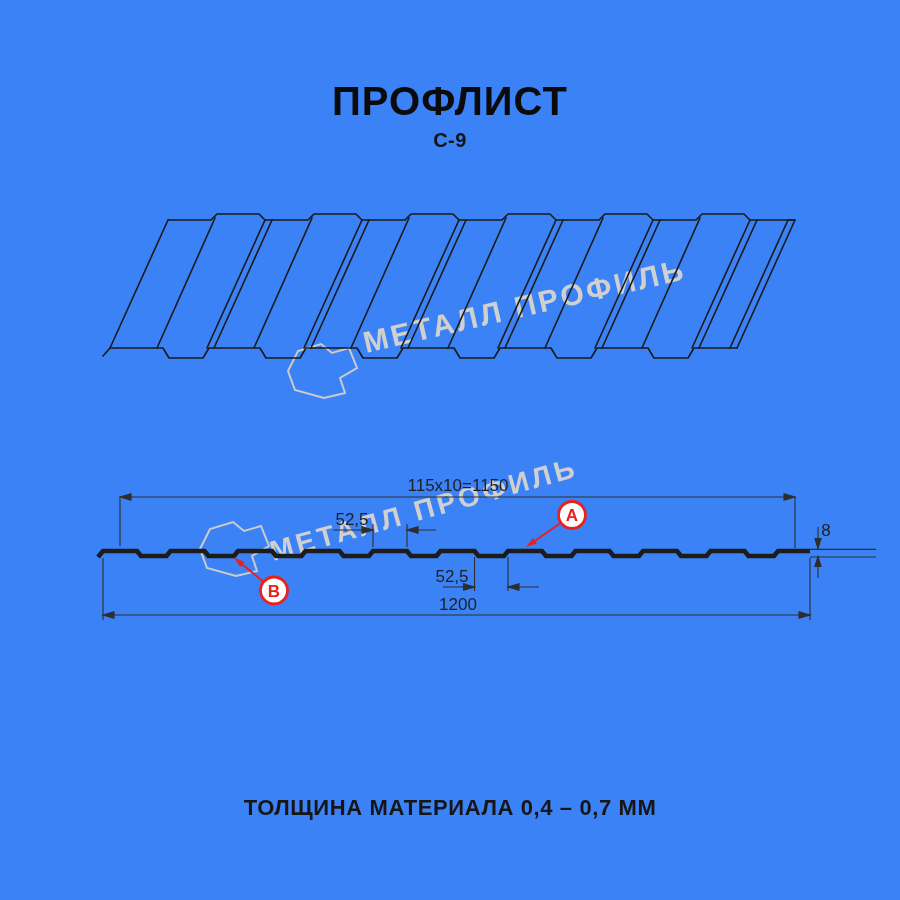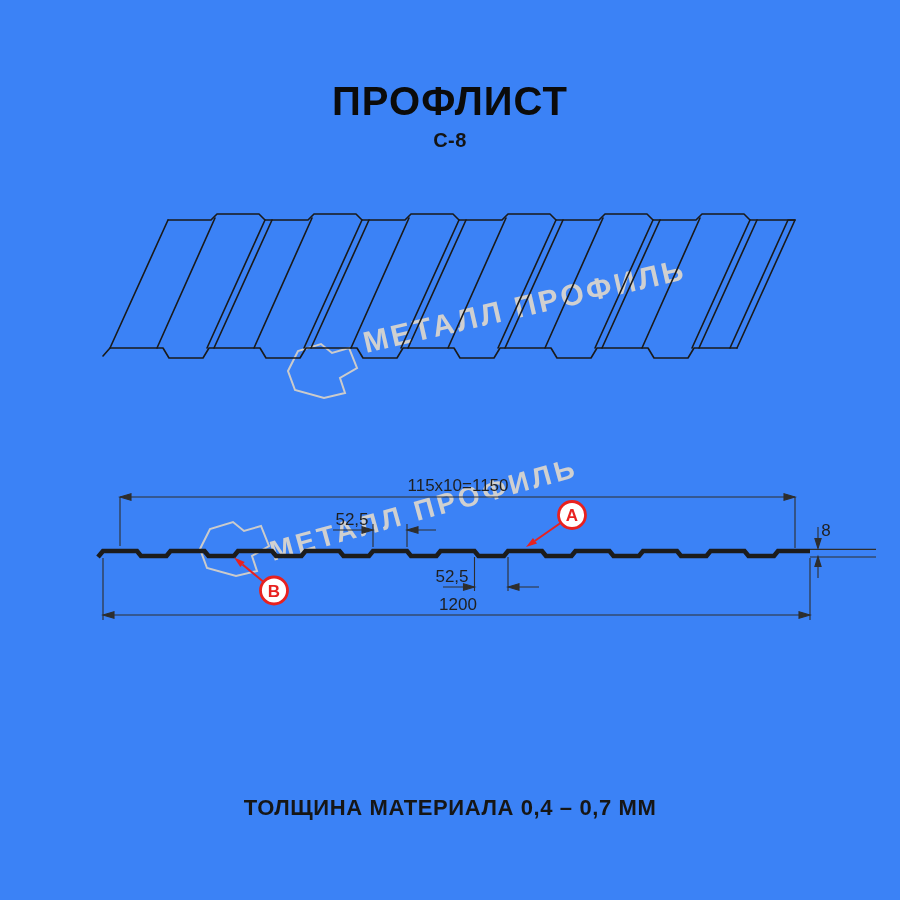--- a/index.html
+++ b/index.html
@@ -15,21 +15,21 @@
   .dimtxt{font-family:"Liberation Sans",sans-serif;font-size:17px;fill:#1f1f1f;}
   .redtxt{font-family:"Liberation Sans",sans-serif;font-size:17px;font-weight:700;fill:#e8211f;}
   .wmtxt{font-family:"Liberation Sans",sans-serif;font-weight:700;fill:#d0d0d0;}
 </style>
 </head>
 <body>
 
 <div class="stage">
 
   <div class="title">ПРОФЛИСТ</div>
-  <div class="subtitle">С-8</div>
+  <div class="subtitle">С-9</div>
 
   <svg width="900" height="900" viewBox="0 0 900 900">
 
     <g>
       <path fill="none" stroke="#cbcbcb" stroke-width="2" d="M288,371 L298,351 L321,344 L332,353 L349,348 L357,368 L340,378 L345,393 L324,398 L295,390 Z"></path>
       <text class="wmtxt" transform="translate(366,353) rotate(-13)" font-size="30" letter-spacing="3">МЕТАЛЛ ПРОФИЛЬ</text>
     </g>
 
     <g>
       <path fill="none" stroke="#cbcbcb" stroke-width="2" d="M200,549 L210,529 L233,522 L244,531 L261,526 L269,546 L252,556 L257,571 L236,576 L207,568 Z"></path>

